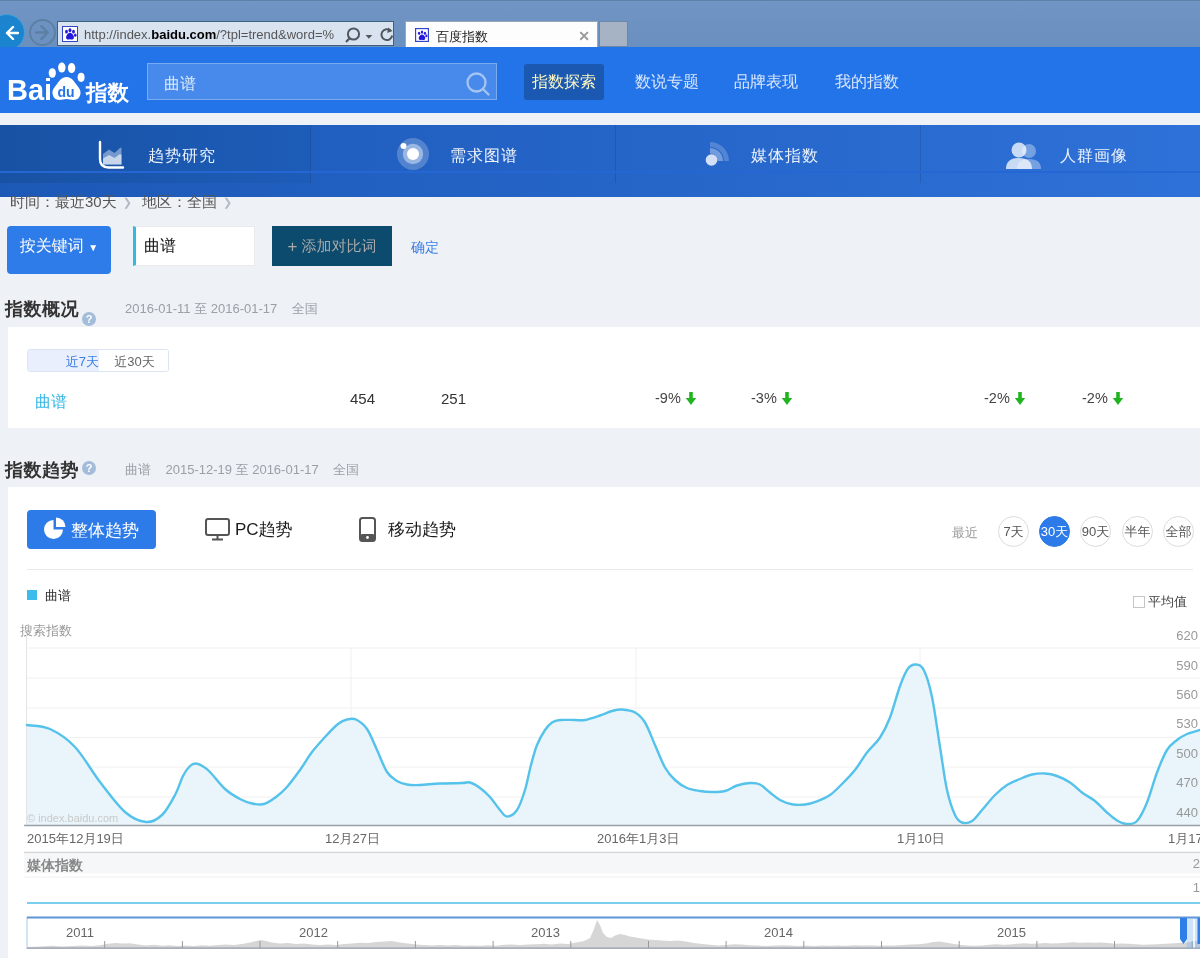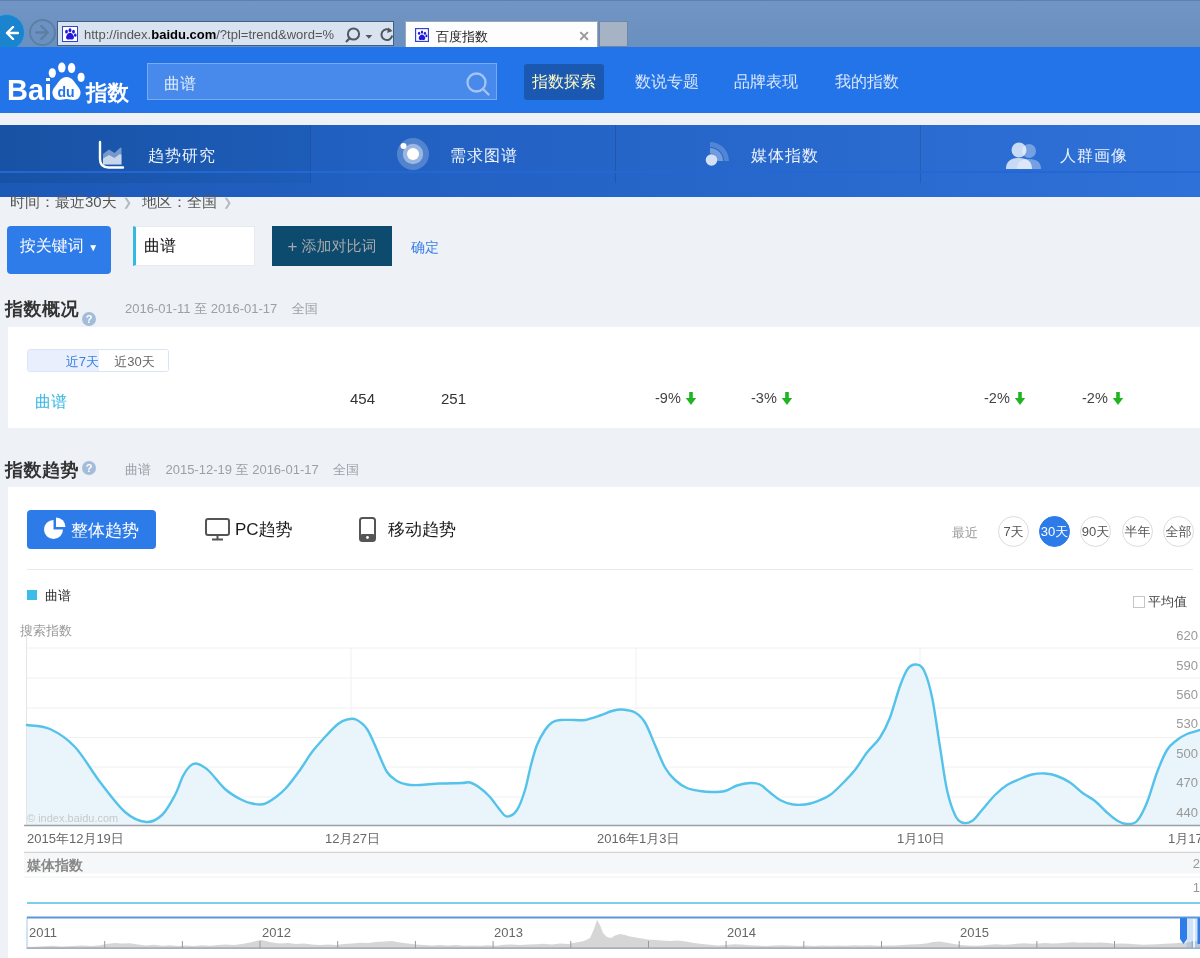--- a/index.html
+++ b/index.html
@@ -65,21 +65,21 @@
 #legend { left:27px; top:587px; font-size:13px; color:#2d2d2d; }
 #legend .sq { display:inline-block; width:10px; height:10px; background:#3cbcea; margin-right:8px; }
 #avgbox { left:1133px; top:593px; font-size:13px; color:#444; }
 #avgbox .cb { display:inline-block; width:12px; height:12px; border:1px solid #c6c6c6; background:#fff; margin-right:3px; vertical-align:-2px; }
 #ylab-left { left:20px; top:622px; font-size:13px; color:#999; }
 .ylab { position:absolute; right:2px; font-size:13px; color:#999; width:40px; text-align:right; }
 .xlab { position:absolute; top:830px; font-size:13px; color:#666; white-space:nowrap; }
 #wmark { left:27px; top:812px; font-size:11px; color:#c9c9c9; }
 #medialab { left:27px; top:857px; font-size:14px; color:#888;font-weight:bold; }
 .mylab { position:absolute; right:0px; font-size:13px; color:#999; white-space:nowrap; }
-.yearlab { position:absolute; top:925px; font-size:13px; color:#666; }
+.yearlab { position:absolute; top:925px; font-size:13px; color:#666;padding-left:37px; }
 </style>
 </head>
 <body>
 
 <div id="chrome" class="abs"></div>
 <div id="backbtn" class="abs">
     <svg class="arr" viewBox="0 0 14 14">
       <path d="M8 1 L2 7 L8 13 M2 7 L13 7" stroke="#fff" stroke-width="2.4" fill="none" stroke-linecap="round" stroke-linejoin="round"></path>
     </svg>
   </div>

